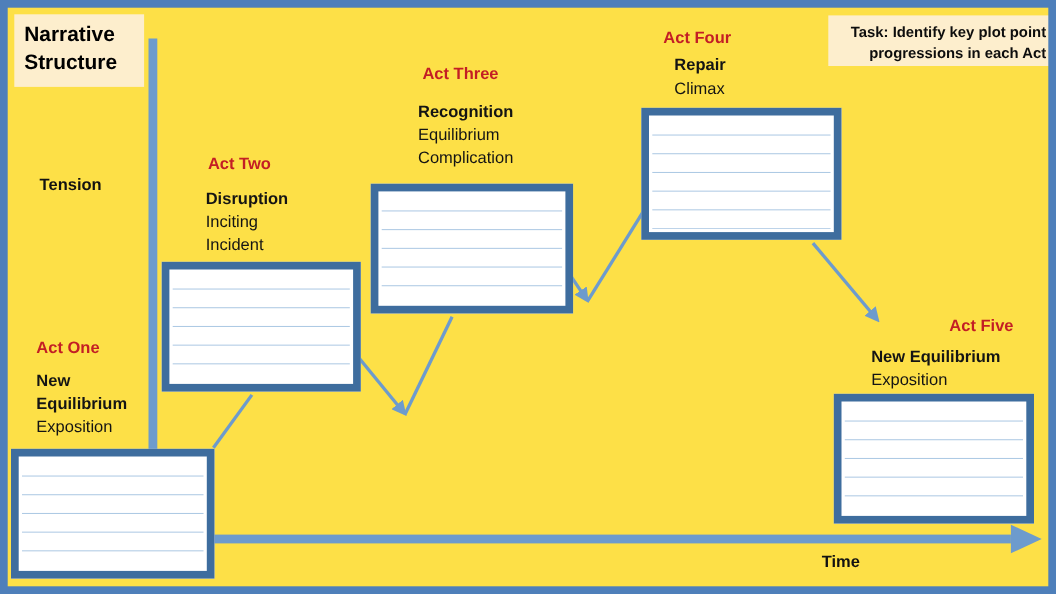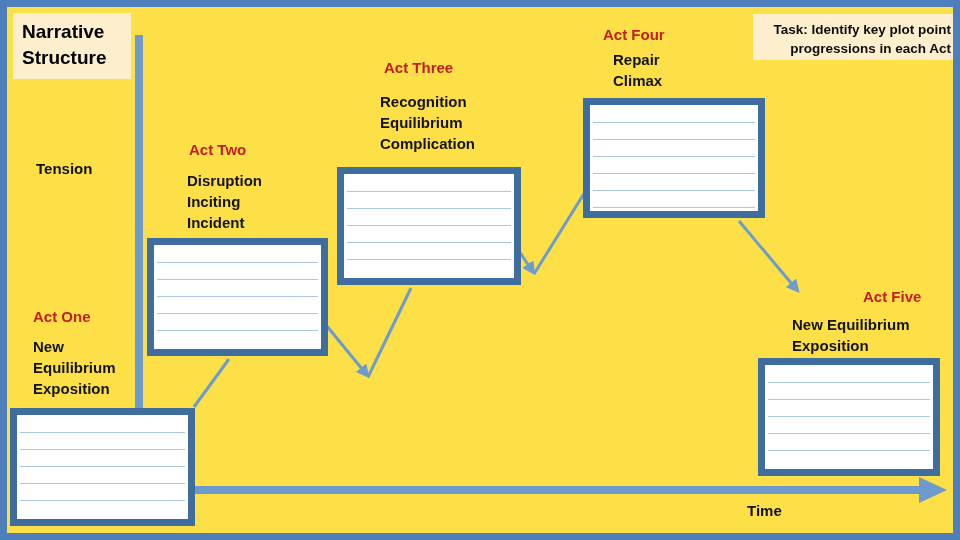--- a/index.html
+++ b/index.html
@@ -29,21 +29,21 @@
     background:#fff; z-index:10;
   }
   .note-lines{
     position:absolute; inset:3px;
     background-image:linear-gradient(to bottom, transparent 14px, var(--rule-line) 14px, var(--rule-line) 15.5px, transparent 15.5px);
     background-size:100% 17px; background-repeat:repeat-y;
   }
   .lbl{position:absolute; z-index:20; font-size:15px; line-height:21px;}
   .act-name{font-weight:bold; color:var(--act-red);text-align:right;}
   .sub .b{display:block; font-weight:bold;}
-  .sub .n{display:block; font-weight:bold;}
+  .sub .n{display:block; font-weight:normal;}
   .axis-label{font-weight:bold; color:#111;}
 </style>
 </head>
 <body>
 
 <div class="slide">
 
   <svg class="overlay" width="960" height="540">
     <defs>
       <marker id="arrow" viewBox="0 0 10 10" refX="7" refY="5" markerWidth="4.5" markerHeight="4.5" orient="auto">

